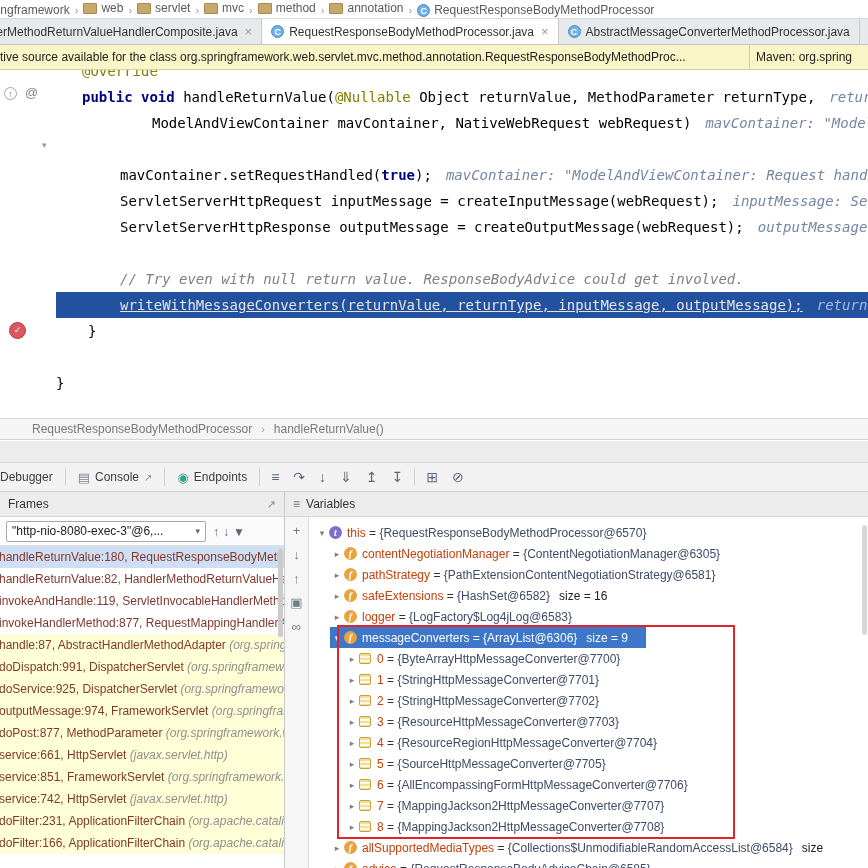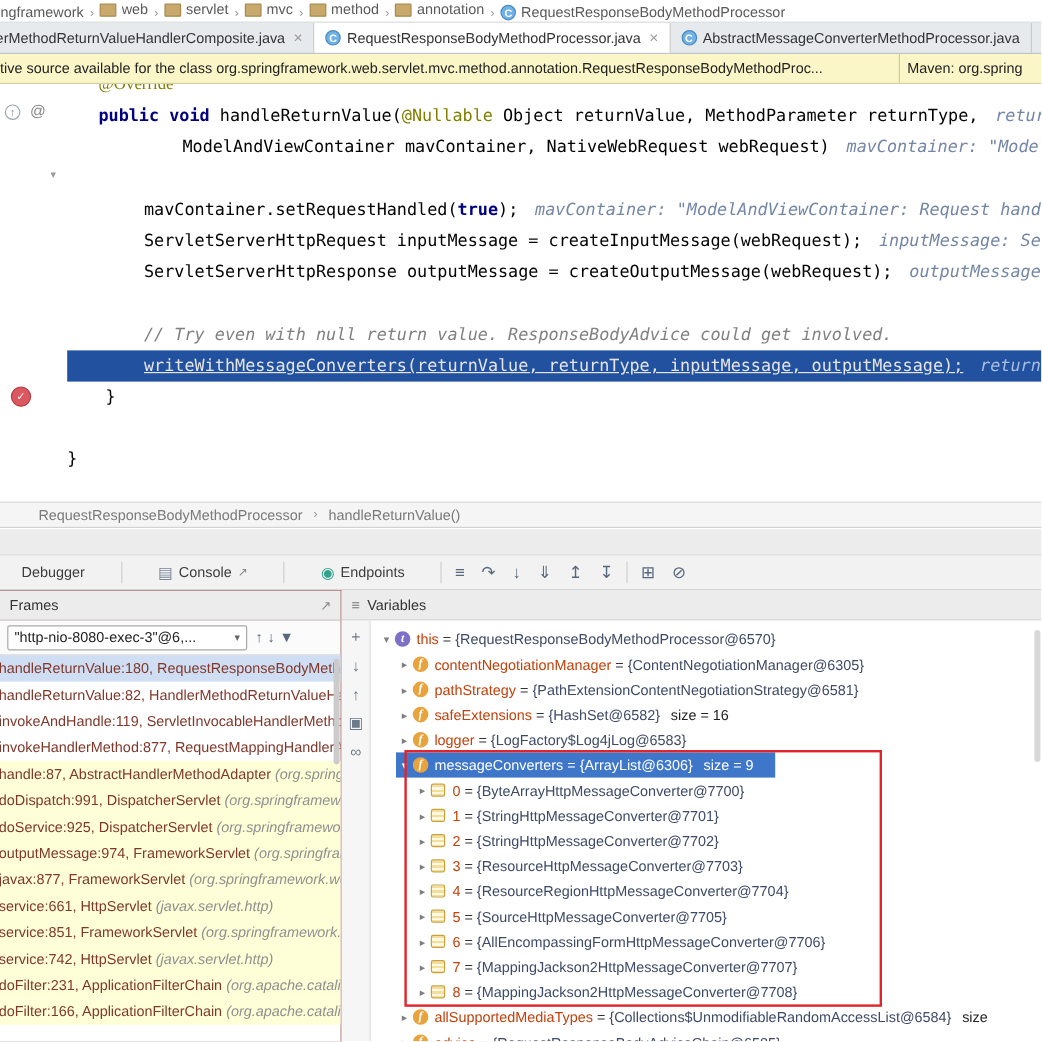--- a/index.html
+++ b/index.html
@@ -42,21 +42,21 @@
   .gut-at{position:absolute;left:25px;top:15px;color:#888;font-size:13px;}
   .gut-fold{position:absolute;left:42px;top:70px;color:#999;font-size:9px;}
 
   
   #edcrumb{top:418px;height:22px;border-top:1px solid #dadada;border-bottom:1px solid #d3d3d3;background:#f5f5f5;display:flex;align-items:center;padding-left:32px;gap:6px;font-size:12px;color:#7a7a7a;box-sizing:border-box;}
 
   #strip{top:441px;height:21px;border-bottom:1px solid #dadada;background:#ececec;}
 
   
   #dbgbar{top:463px;height:28px;border-bottom:1px solid #cfcfcf;background:#f2f2f2;display:flex;align-items:center;font-size:12px;color:#3c3c3c;overflow:hidden;}
-  .dbg-tab{display:flex;align-items:center;gap:5px;padding:0 26px;height:100%;}
+  .dbg-tab{display:flex;align-items:center;gap:5px;padding:0 8px;height:100%;}
   .vsep{width:1px;height:18px;background:#cfcfcf;margin:0 4px;flex:none;}
   .dbg-ico{color:#57687c;font-size:14px;margin:0 7px;}
   .dbg-tab-ico{font-size:13px;color:#7a8694;}
   .dbg-tab-ico.endp{color:#31a38c;}
   .tab-ext{font-size:10px;color:#888;}
 
   
   #panels{top:492px;bottom:0;display:flex;}
   .frames-col{width:284px;flex:none;border-right:1px solid #c9c9c9;display:flex;flex-direction:column;background:#7f1d1d;overflow:hidden;}
   .panel-hdr{height:24px;flex:none;background:#ececec;border-bottom:1px solid #d5d5d5;display:flex;align-items:center;padding:0 8px;font-size:12px;color:#333;gap:6px;}
@@ -138,21 +138,21 @@
       </div>
     </div>
 
   <div id="banner" class="abs">
     <span class="banner-text">Alternative source available for the class org.springframework.web.servlet.mvc.method.annotation.RequestResponseBodyMethodProc...</span>
     <span class="banner-action">Maven: org.spring</span>
   </div>
 
   <div id="editor" class="abs">
     <div id="code-area">
-        <div class="code-line" style="padding-left: 26px; font-family: Liberation Serif, serif;"><span class="a">@Override</span></div>
+        <div class="code-line" style="padding-left: 26px;"><span class="a">@Override</span></div>
         <div class="code-line" style="padding-left: 26px;"><span class="k">public void </span><span class="p">handleReturnValue(</span><span class="a">@Nullable</span><span class="p"> Object returnValue, MethodParameter returnType,</span><span class="hint">returnVa</span></div>
         <div class="code-line" style="padding-left: 96px;"><span class="p">ModelAndViewContainer mavContainer, NativeWebRequest webRequest)</span><span class="hint">mavContainer: "ModelAnd</span></div>
         <div class="code-line" style="padding-left: 64px;"></div>
         <div class="code-line" style="padding-left: 64px;"><span class="p">mavContainer.setRequestHandled(</span><span class="k">true</span><span class="p">);</span><span class="hint">mavContainer: "ModelAndViewContainer: Request handled</span></div>
         <div class="code-line" style="padding-left: 64px;"><span class="p">ServletServerHttpRequest inputMessage = createInputMessage(webRequest);</span><span class="hint">inputMessage: Servle</span></div>
         <div class="code-line" style="padding-left: 64px;"><span class="p">ServletServerHttpResponse outputMessage = createOutputMessage(webRequest);</span><span class="hint">outputMessage: Se</span></div>
         <div class="code-line" style="padding-left: 64px;"></div>
         <div class="code-line" style="padding-left: 64px;"><span class="c">// Try even with null return value. ResponseBodyAdvice could get involved.</span></div>
         <div class="code-line hl" style="padding-left: 64px;"><span class="p">writeWithMessageConverters(returnValue, returnType, inputMessage, outputMessage);</span><span class="hint">returnValu</span></div>
         <div class="code-line" style="padding-left: 32px;"><span class="p">}</span></div>
@@ -216,21 +216,21 @@
       <div class="frames-list" id="frames-list">
         <div class="scroll-thumb" style="top:3px;height:88px;"></div>
       <div class="fr-row fsel"><span class="fr-main">handleReturnValue:180, RequestResponseBodyMethodProcessor</span></div>
           <div class="fr-row"><span class="fr-main">handleReturnValue:82, HandlerMethodReturnValueHandlerComposite</span></div>
           <div class="fr-row"><span class="fr-main">invokeAndHandle:119, ServletInvocableHandlerMethod</span></div>
           <div class="fr-row"><span class="fr-main">invokeHandlerMethod:877, RequestMappingHandlerAdapter</span></div>
           <div class="fr-row ylw"><span class="fr-main">handle:87, AbstractHandlerMethodAdapter </span><span class="fr-pkg">(org.springframework.web.servlet.mvc.method)</span></div>
           <div class="fr-row ylw"><span class="fr-main">doDispatch:991, DispatcherServlet </span><span class="fr-pkg">(org.springframework.web.servlet)</span></div>
           <div class="fr-row ylw"><span class="fr-main">doService:925, DispatcherServlet </span><span class="fr-pkg">(org.springframework.web.servlet)</span></div>
           <div class="fr-row ylw"><span class="fr-main">outputMessage:974, FrameworkServlet </span><span class="fr-pkg">(org.springframework.web.servlet)</span></div>
-          <div class="fr-row ylw"><span class="fr-main">javax:877, FrameworkServlet </span><span class="fr-pkg">(org.springframework.web.servlet)</span></div>
+          <div class="fr-row ylw"><span class="fr-main">doPost:877, MethodParameter </span><span class="fr-pkg">(org.springframework.web.servlet)</span></div>
           <div class="fr-row ylw"><span class="fr-main">service:661, HttpServlet </span><span class="fr-pkg">(javax.servlet.http)</span></div>
           <div class="fr-row ylw"><span class="fr-main">service:851, FrameworkServlet </span><span class="fr-pkg">(org.springframework.web.servlet)</span></div>
           <div class="fr-row ylw"><span class="fr-main">service:742, HttpServlet </span><span class="fr-pkg">(javax.servlet.http)</span></div>
           <div class="fr-row ylw"><span class="fr-main">doFilter:231, ApplicationFilterChain </span><span class="fr-pkg">(org.apache.catalina.core)</span></div>
           <div class="fr-row ylw"><span class="fr-main">doFilter:166, ApplicationFilterChain </span><span class="fr-pkg">(org.apache.catalina.core)</span></div>
         </div>
     </div>
 
     <div class="right-col">
       <div class="panel-hdr">

